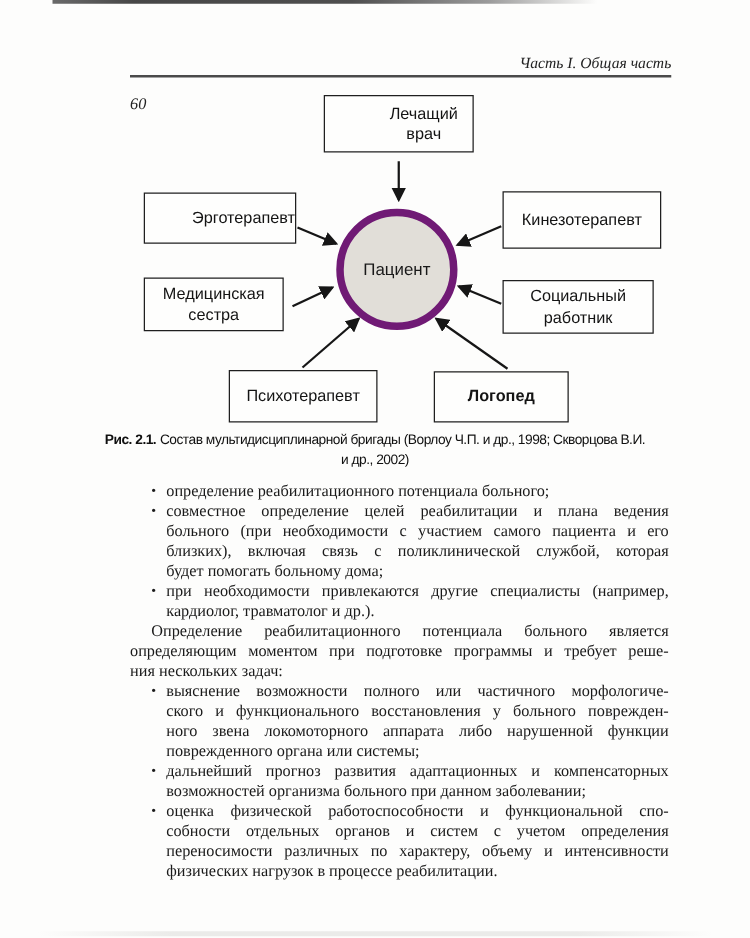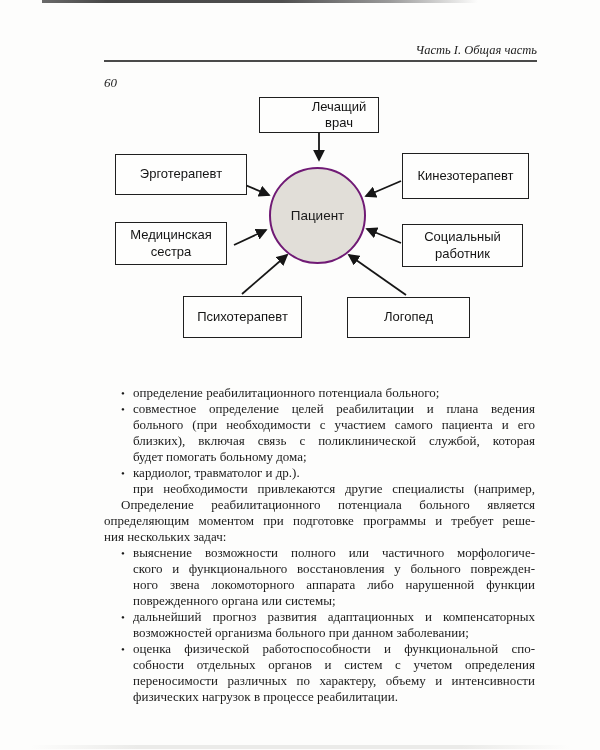--- a/index.html
+++ b/index.html
@@ -39,31 +39,31 @@
   .dbox{
     position:absolute;
     border:1.5px solid #1f1f1f;
     background:#fefefd;
     display:flex;align-items:center;justify-content:center;
     text-align:center;
     font-family:"Liberation Sans", sans-serif;
     font-size:13px;line-height:1.25;color:#141414;
     box-sizing:border-box;
   }
-  .dbox-top{left:259px;top:97px;width:120px;height:36px;padding-left:40px;}
-  .dbox-left-upper{left:115px;top:154px;width:132px;height:41px;}
+  .dbox-top{left:259px;top:76px;width:120px;height:46px;padding-left:40px;}
+  .dbox-left-upper{left:115px;top:154px;width:122px;height:41px;justify-content:flex-end;}
   .dbox-left-lower{left:115px;top:222px;width:112px;height:43px;padding:0 12px;}
   .dbox-right-upper{left:402px;top:153px;width:127px;height:46px;}
   .dbox-right-lower{left:402px;top:224px;width:121px;height:43px;padding:0 4px;}
   .dbox-bottom-left{left:183px;top:296px;width:119px;height:42px;}
-  .dbox-bottom-right{left:347px;top:297px;width:123px;height:41px;}
+  .dbox-bottom-right{left:347px;top:297px;width:108px;height:41px;font-weight:bold;}
 
   .dcircle{
     position:absolute;left:269px;top:167px;width:97px;height:97px;
-    border:2px solid #701a75;border-radius:50%;
+    border:6px solid #701a75;border-radius:50%;
     background:#e1ded8;
     display:flex;align-items:center;justify-content:center;
     font-family:"Liberation Sans", sans-serif;
     font-size:13.5px;color:#191919;
     box-sizing:border-box;
   }
 
   .arrows{position:absolute;left:0;top:0;pointer-events:none;}
 
   
@@ -138,38 +138,44 @@
     <span>Психотерапевт</span>
   </div>
   <div class="dbox dbox-bottom-right">
     <span>Логопед</span>
   </div>
 
   <div class="dcircle">
     <span>Пациент</span>
   </div>
 
+  <div class="caption">
+    <div class="cap-line">
+      <span class="caption-label">Рис. 2.1.</span><span>Состав мультидисциплинарной бригады (Ворлоу Ч.П. и др., 1998; Скворцова В.И.</span>
+    </div>
+    <div class="cap-line">и др., 2002)</div>
+  </div>
 
   <div class="body-text">
     <div>
         <div class="bullet-item">
           <span class="bullet-marker">•</span>
           <div class="line">определение реабилитационного потенциала больного;</div>
         </div>
         <div class="bullet-item">
           <span class="bullet-marker">•</span>
           <div class="line just">совместное определение целей реабилитации и плана ведения</div>
           <div class="line just">больного (при необходимости с участием самого пациента и его</div>
           <div class="line just">близких), включая связь с поликлинической службой, которая</div>
           <div class="line">будет помогать больному дома;</div>
         </div>
         <div class="bullet-item">
           <span class="bullet-marker">•</span>
+          <div class="line just">при необходимости привлекаются другие специалисты (например,</div>
           <div class="line">кардиолог, травматолог и др.).</div>
-          <div class="line just">при необходимости привлекаются другие специалисты (например,</div>
         </div>
       </div>
     <div>
         <div class="line just indent">Определение реабилитационного потенциала больного является</div>
         <div class="line just">определяющим моментом при подготовке программы и требует реше-</div>
         <div class="line">ния нескольких задач:</div>
       </div>
     <div>
         <div class="bullet-item">
           <span class="bullet-marker">•</span>

